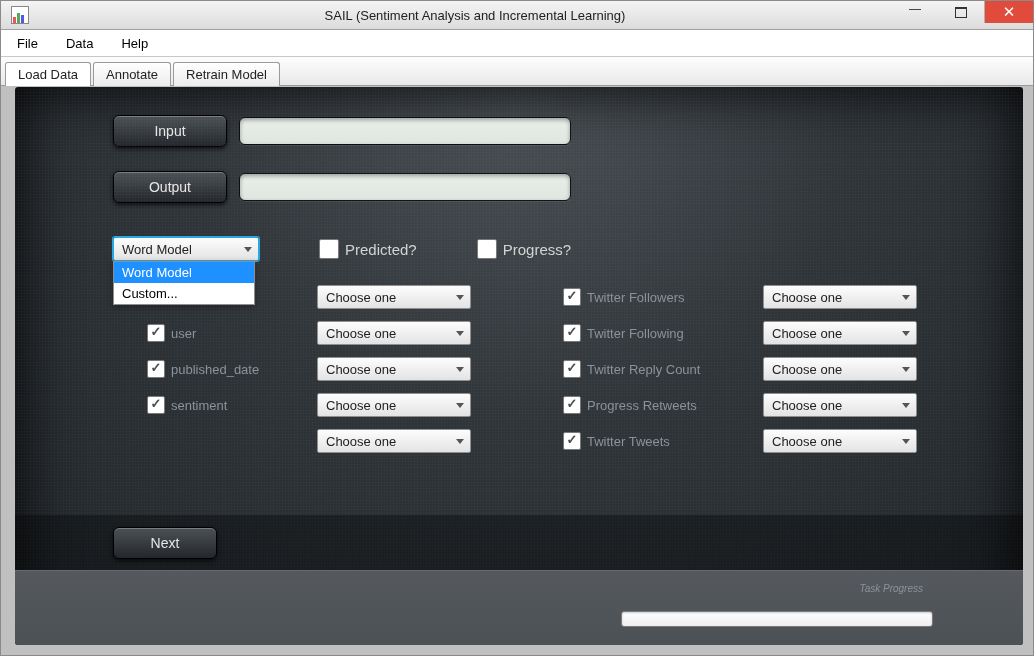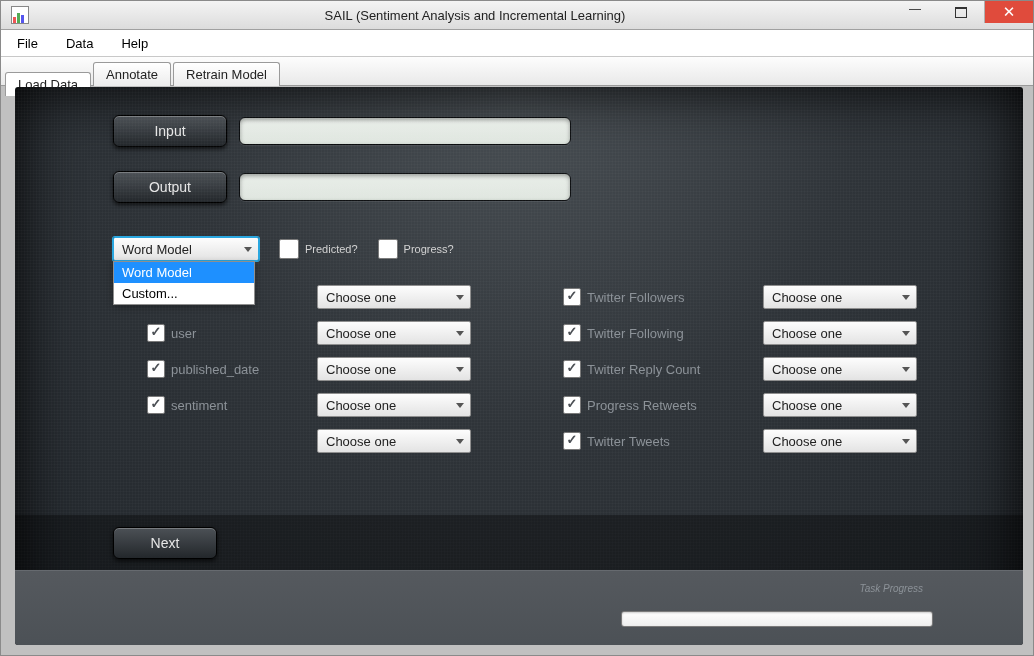--- a/index.html
+++ b/index.html
@@ -118,21 +118,21 @@
     border-bottom: none;
     background: linear-gradient(#fff, #ececec);
     margin-right: 2px;
     border-radius: 3px 3px 0 0;
     color: #222;
     position: relative;
     top: 1px;
   }
   .tab.active {
     background: #fff;
-    top: 11px;
+    top: 1px;
   }
 
   
   .content {
     position: absolute;
     left: 14px;
     right: 10px;
     top: 86px;
     bottom: 10px;
     background: radial-gradient(circle at 50% 0%, #4a5055 0%, #2f3439 45%, #20252a 100%);
@@ -244,21 +244,21 @@
     content: "✓";
     display: block;
     color: #4c5055;
     font-size: 13px;
     text-align: center;
     line-height: 14px;
     font-weight: bold;
   }
   .check-label {
     color: #d3d3d3;
-    font-size: 11px;
+    font-size: 15px;
     margin-left: 6px;
   }
   .field-label {
     color: #8c9298;
     font-size: 13px;
     margin-left: 6px;
   }
 
   .cols {
     display: flex;
@@ -362,21 +362,21 @@
       <div class="textfield" title=""></div>
     </div>
 
     <div style="height:24px;"></div>
 
     <div class="io-row">
       <div class="gbtn">Output</div>
       <div class="textfield" title=""></div>
     </div>
 
-    <div style="position:relative; margin-top:34px; margin-left:98px; display:flex; align-items:center; ">
+    <div style="position:relative; margin-top:34px; margin-left:98px; display:flex; align-items:center; gap:40px;">
       <div style="position:relative;">
         <div class="combo open" style="width:130px;">
           <span>Word Model</span>
           <span class="arrow"></span>
         </div>
         <div class="dd-popup" style="left:0; top:24px;">
           <div class="opt selected">Word Model</div>
           <div class="opt">Custom...</div>
         </div>
       </div>

